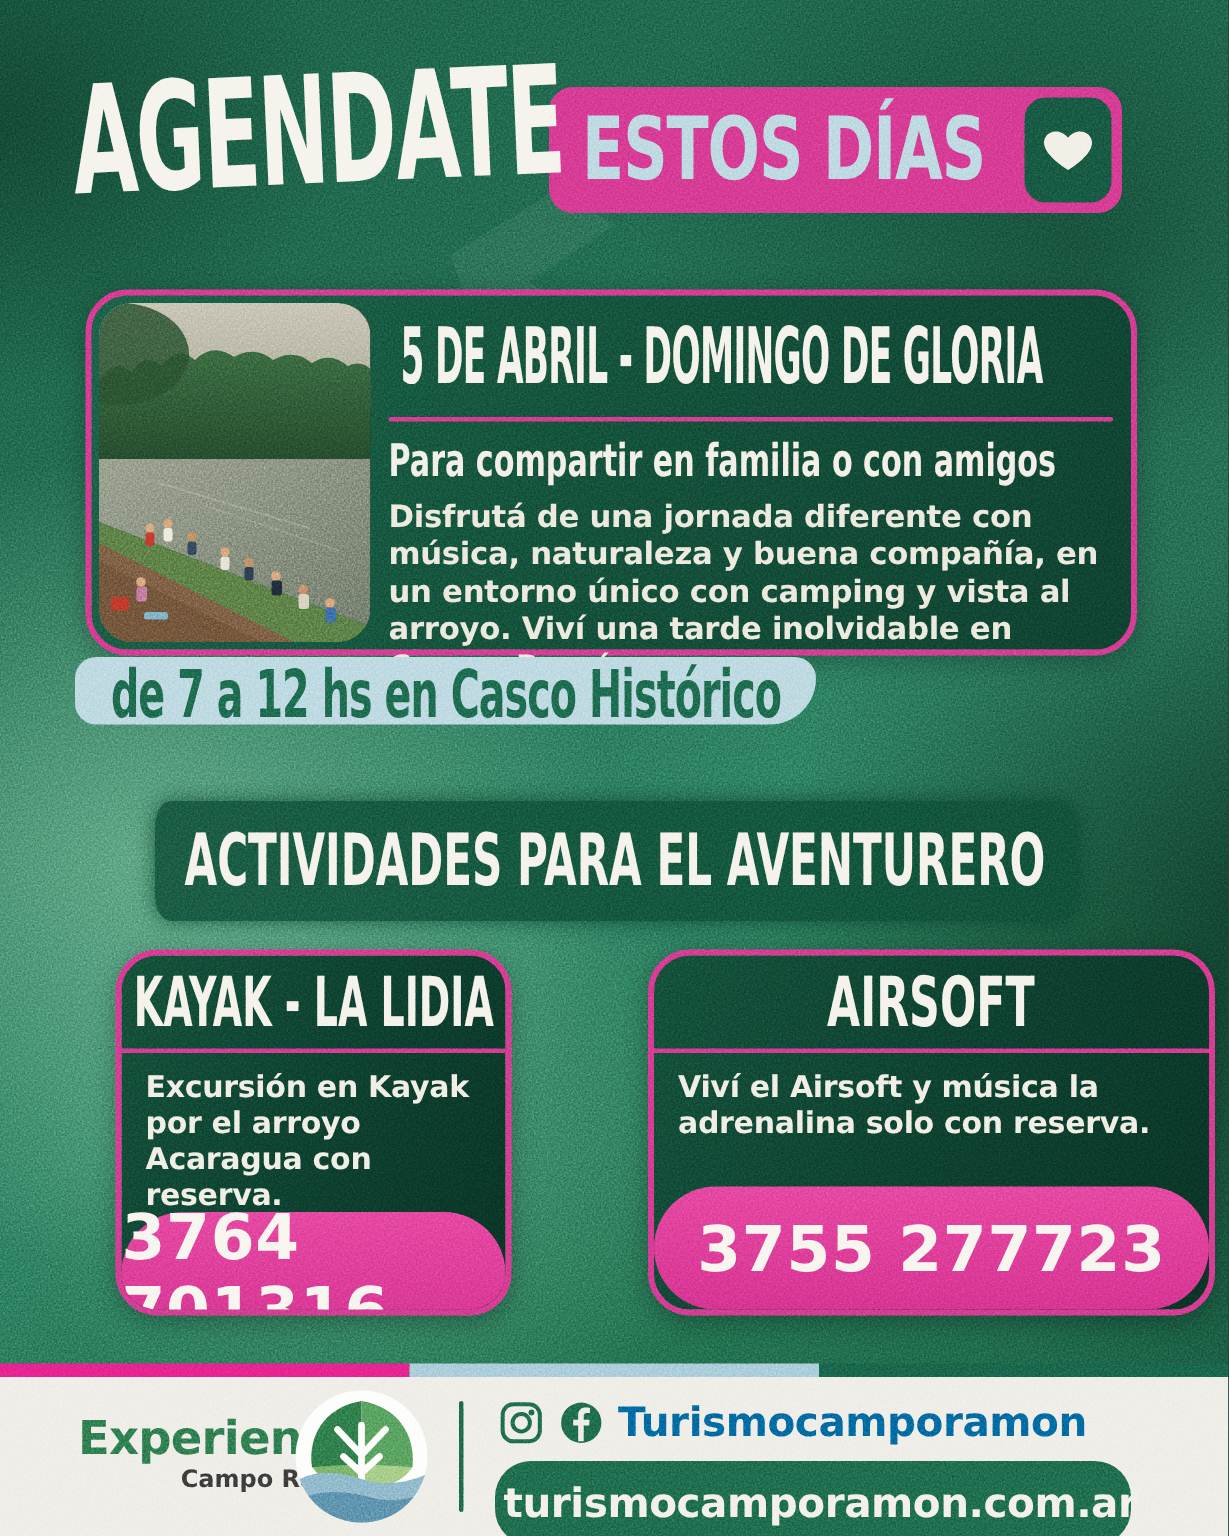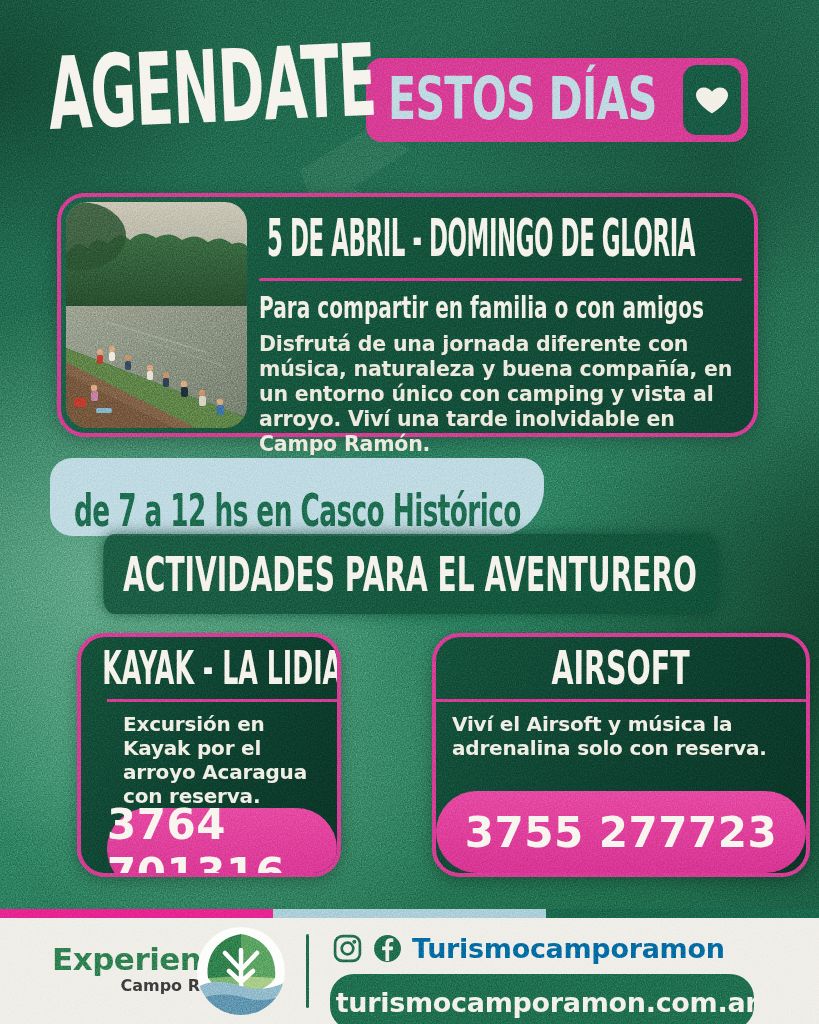--- a/index.html
+++ b/index.html
@@ -63,24 +63,24 @@
   }
   .event-divider { margin-top:12px; height:3px; background:#d63a92; border-radius:2px; }
   .event-tagline { margin-top:11px; font-size:30px; font-weight:800; color:#f2efe6; line-height:1.05; }
   .event-desc {
     margin-top:9px; font-size:20.5px; font-weight:700; color:#ece9dd;
     line-height:1.22; letter-spacing:-.2px; max-width:492px;
   }
 
   
   .schedule-badge {
-    position:absolute; left:50px; top:458px; z-index:2;
-    width:494px; height:78px; background:#bdd9e1;
+    position:absolute; left:50px; top:438px; z-index:2;
+    width:494px; height:45px; background:#bdd9e1;
     border-radius:22px 22px 48px 22px;
-    display:flex; align-items:flex-end; justify-content:center;
+    display:flex; align-items:flex-start; justify-content:center;
   }
   .schedule-badge .txt { font-size:44px; font-weight:800; color:#1d6a4e; letter-spacing:-1px; }
 
   
   .section-title {
     position:absolute; left:50%; top:534px; z-index:2;
     transform:translateX(-50%) scaleX(.585); transform-origin:center top;
     padding:12px 34px; background:rgba(15,77,55,.85); border-radius:18px;
     box-shadow:0 0 18px rgba(10,60,42,.75);
     white-space:nowrap;
@@ -88,21 +88,21 @@
   .section-title .txt { font-size:48px; font-weight:800; color:#f4f2ea; letter-spacing:0; }
 
   
   .activity-card {
     position:absolute; top:633px; z-index:2; height:244px;
     border:4px solid #d63a92; border-radius:28px; overflow:hidden;
     background:linear-gradient(115deg, #14503a 0%, #0e4130 45%, #0a3325 100%);
     display:flex; flex-direction:column;
     box-shadow:0 4px 16px rgba(0,0,0,.28);
   }
-  .activity-card.kayak { left:77px; width:264px;padding-left:26px; }
+  .activity-card.kayak { left:77px; width:264px; }
   .activity-card.airsoft { left:432px; width:378px; }
   .activity-title-wrap { height:62px; display:flex; align-items:center; justify-content:center; flex:0 0 auto; }
   .activity-title { font-size:46px; font-weight:800; color:#f4f2ea; line-height:1; }
   .activity-divider { height:3px; background:#d63a92; flex:0 0 auto; }
   .activity-desc {
     padding:10px 16px 0 16px; font-size:20px; font-weight:700; color:#f0eee4;
     line-height:1.2; letter-spacing:-.2px;
   }
   .phone-pill {
     margin-top:auto; height:82px; flex:0 0 auto;

